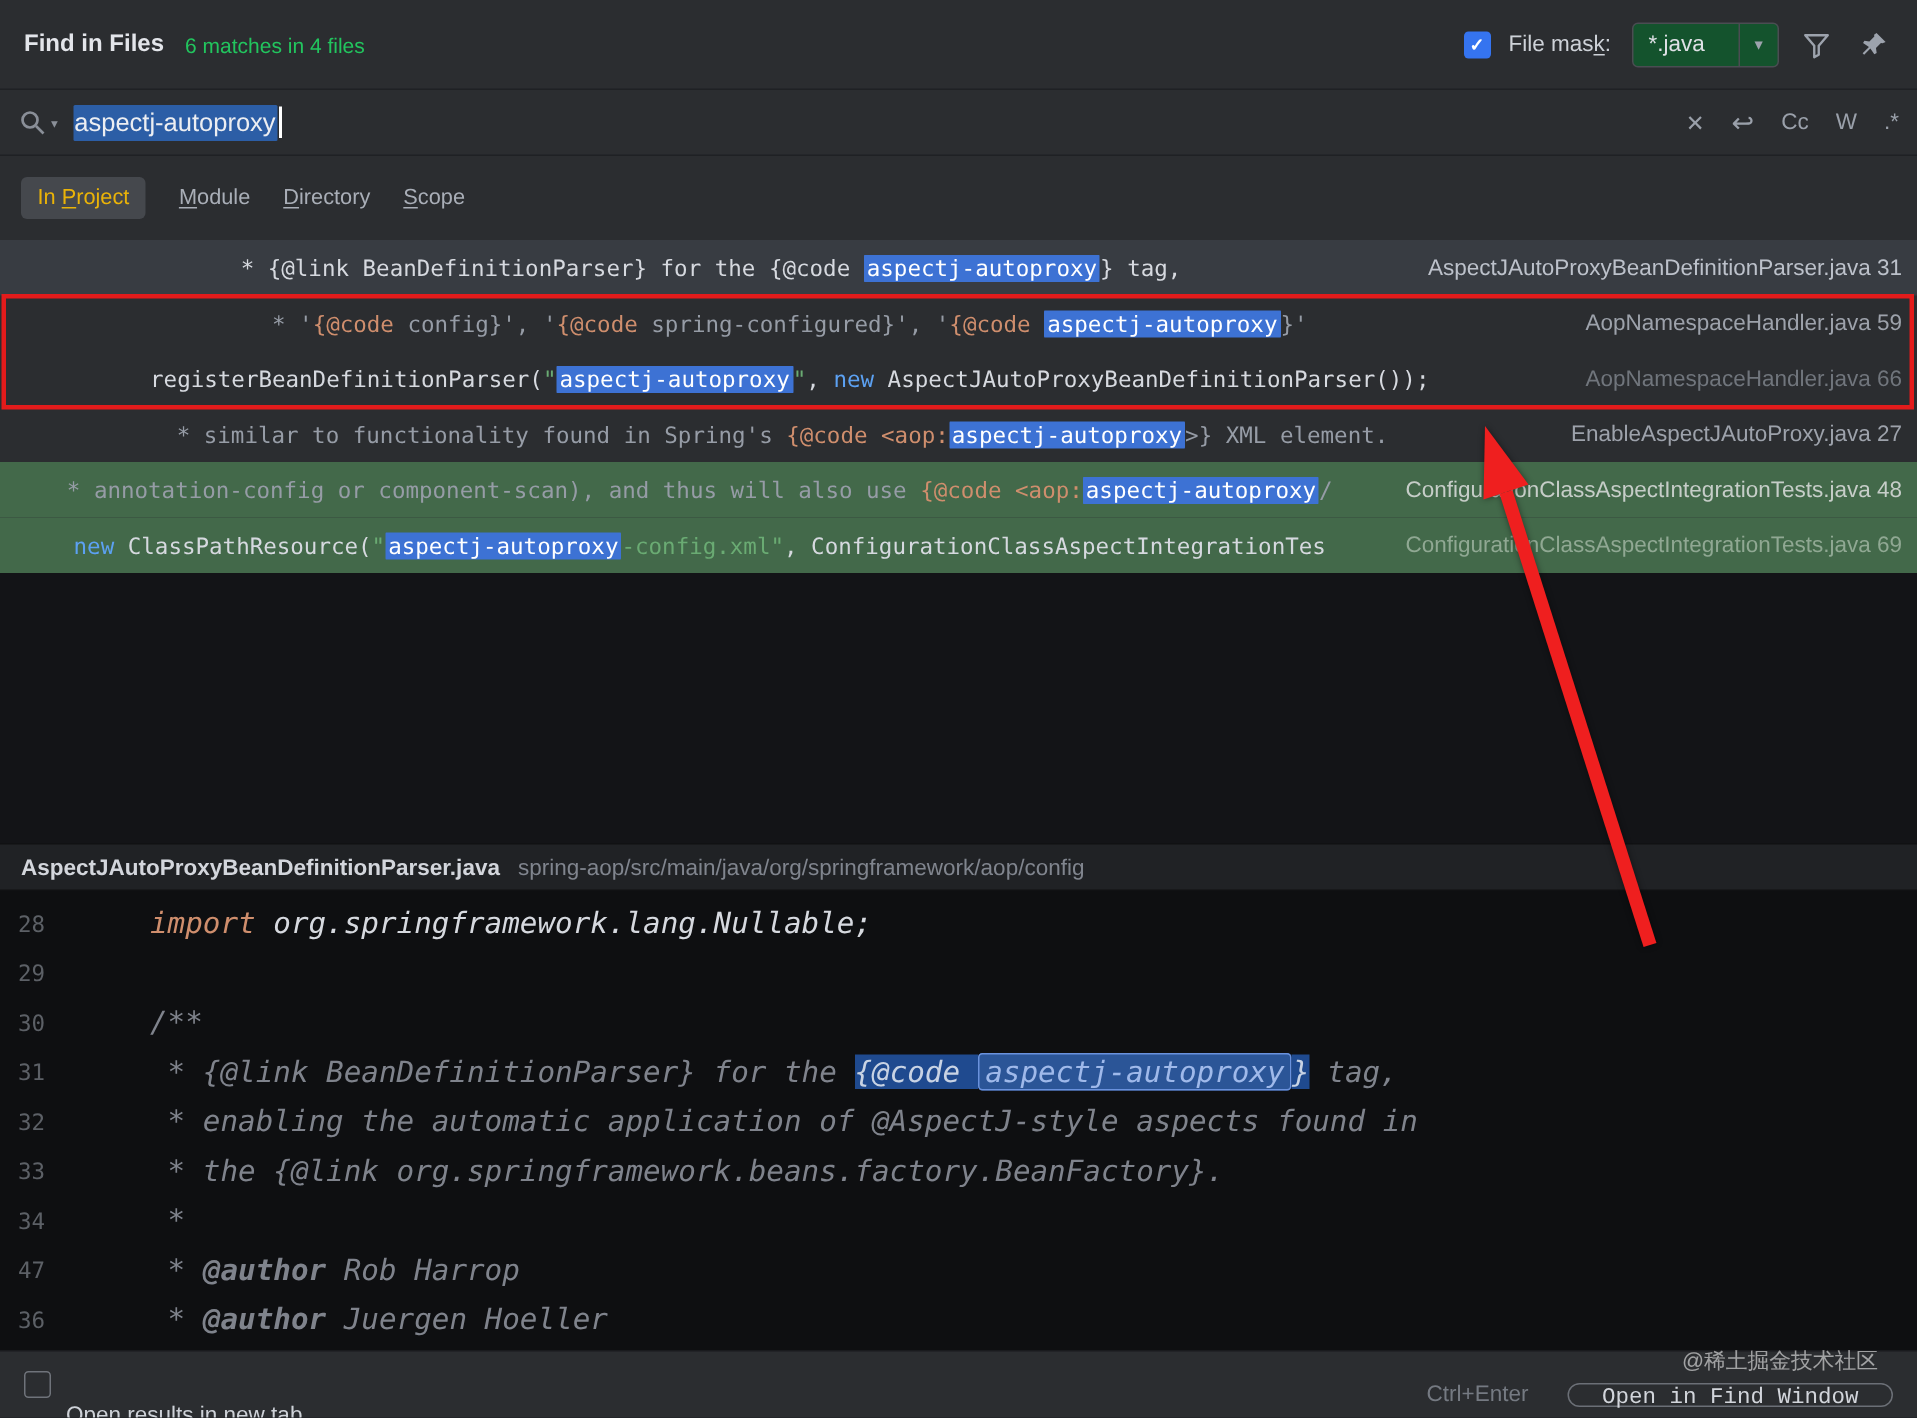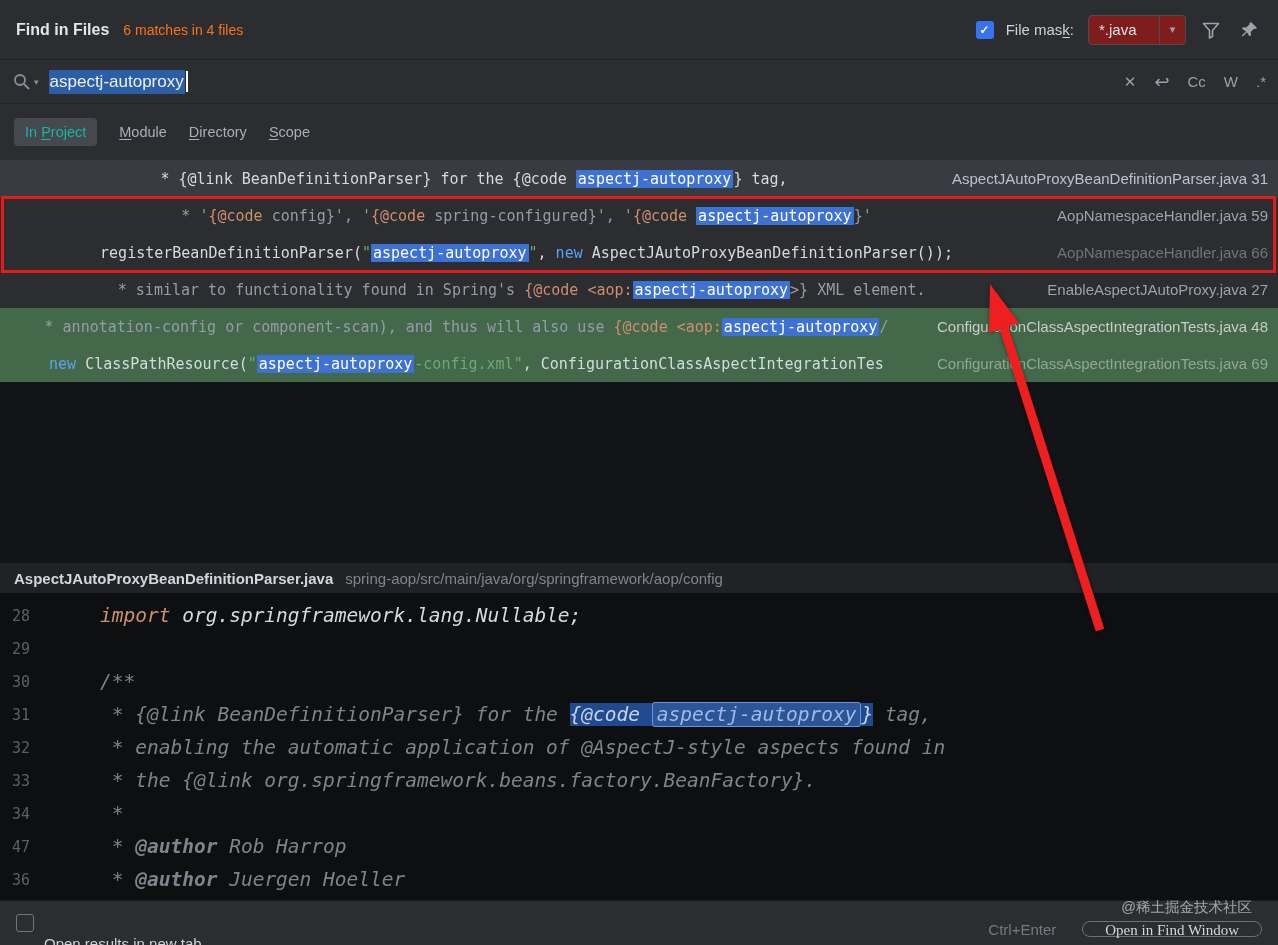--- a/index.html
+++ b/index.html
@@ -7,47 +7,47 @@
   .app {
     position:relative; width:1278px; height:945px;
     display:flex; flex-direction:column;
     background:#2b2d30; color:#ced2d8;
     font-family:"Liberation Sans", sans-serif;
   }
 
   
   .header { height:60px; flex:none; display:flex; align-items:center; padding:0 16px; border-bottom:1px solid #1f2124; }
   .title { font-size:16px; font-weight:bold; color:#e3e5ea; }
-  .summary { font-size:14px; color:#f97316; margin-left:14px; }
+  .summary { font-size:14px; color:#22c55e; margin-left:14px; }
   .header-right { margin-left:auto; display:flex; align-items:center; gap:12px; }
   .checkbox { width:18px; height:18px; border-radius:3px; flex:none; display:flex; align-items:center; justify-content:center; cursor:default; }
   .checkbox.checked { background:#3574f0; color:#fff; font-size:12px; font-weight:bold; }
   .checkbox.empty { border:1.5px solid #6f737a; background:transparent; }
   .label15 { font-size:15px; color:#ced2d8; }
-  .combo { display:flex; align-items:center; height:30px; border:1px solid #4a4d52; border-radius:4px; background:#7f1d1d; margin-left:2px; }
+  .combo { display:flex; align-items:center; height:30px; border:1px solid #4a4d52; border-radius:4px; background:#14532d; margin-left:2px; }
   .combo-value { padding:0 10px; font-size:15px; color:#dfe1e6; min-width:70px; }
   .combo-arrow-box { width:26px; align-self:stretch; display:flex; align-items:center; justify-content:center; border-left:1px solid #4a4d52; color:#9da3ad; font-size:11px; }
   .tool-icon { width:26px; height:26px; display:flex; align-items:center; justify-content:center; }
 
   
   .searchbar { height:44px; flex:none; display:flex; align-items:center; padding:0 12px; border-bottom:1px solid #1f2124; }
   .mag-wrap { display:flex; align-items:center; gap:2px; margin-right:10px; }
   .mini-arrow { color:#8a8f98; font-size:9px; }
   .query { font-size:17px; color:#eceef2; display:flex; align-items:center; flex:1; }
   .query-sel { background:#2c5ea6; padding:2px 1px; border-radius:1px; }
   .caret { display:inline-block; width:2px; height:21px; background:#ffffff; margin-left:1px; }
   .search-actions { display:flex; align-items:center; gap:18px; margin-left:auto; color:#8a8f98; }
   .sa-btn { font-size:15px; color:#9aa0aa; cursor:default; }
   .sa-x { font-size:15px; }
   .sa-hist { font-size:18px; }
 
   
   .scopebar { height:56px; flex:none; display:flex; align-items:center; gap:22px; padding:0 14px; font-size:14.5px; color:#a9aeb7; }
   .scope-tab { cursor:default; }
-  .scope-tab.selected { background:#45484d; color:#14b8a6; border-radius:4px; padding:6px 11px; }
+  .scope-tab.selected { background:#45484d; color:#eab308; border-radius:4px; padding:6px 11px; }
   .sg-u { text-decoration:underline; text-underline-offset:2px; }
 
   
   .results { flex:none; }
   .result-row { display:flex; align-items:center; height:37px; padding:0 10px 0 10px;
     font-family:"DejaVu Sans Mono", monospace; font-size:15px;text-align:center; }
   .result-row.selected { background:#383c42; }
   .result-row.green { background:#43694a; }
   .result-text { flex:1; white-space:pre; overflow:hidden; }
   .result-file { font-family:"Liberation Sans", sans-serif; font-size:15px; color:#9da2ab; white-space:nowrap; margin-left:14px; }
@@ -77,23 +77,23 @@
 
   .code { flex:none; height:306px; background:#0e0f11; overflow:hidden; padding-top:5px; }
   .code-line { display:flex; align-items:center; height:33px; white-space:pre;
     font-family:"DejaVu Sans Mono", monospace; font-size:19.5px; font-style:italic; }
   .line-no { flex:none; width:46px; padding-left:12px; font-size:15px; font-style:normal; color:#5c6066; }
   .line-code { margin-left:54px; }
 
   
   .footer { height:45px; flex:none; display:flex; align-items:center; padding:0 16px; background:#2b2d30; border-top:1px solid #1a1b1e; }
   .footer-label { font-size:15px; color:#ced2d8; margin-left:10px;margin-top:40px; }
-  .footer-right { margin-left:auto; display:flex; align-items:flex-start; gap:26px;margin-top:12px; }
+  .footer-right { margin-left:auto; display:flex; align-items:flex-end; gap:26px;margin-top:12px; }
   .shortcut { font-size:15px; color:#757a82; }
-  .find-window-btn { height:16px; padding:0 22px; border:1px solid #6b6f76; border-radius:14px; background:transparent; color:#d2d5db; font-size:15px; font-family:Liberation Serif, serif; }
+  .find-window-btn { height:16px; padding:0 22px; border:1px solid #6b6f76; border-radius:14px; background:transparent; color:#d2d5db; font-size:15px; font-family:Liberation Mono, monospace; }
 
   
   .red-box { position:absolute; left:1px; top:196px; width:1275px; height:77px; border:3px solid #e31b1b; z-index:30; pointer-events:none; }
   .arrow-overlay { position:absolute; left:0; top:0; width:1278px; height:945px; z-index:50; pointer-events:none; }
   .watermark { position:absolute; right:26px; bottom:28px; z-index:60; font-size:14.5px; color:rgba(240,240,240,0.6); pointer-events:none; }
 </style>
 </head>
 <body>
 
 <div class="app">

